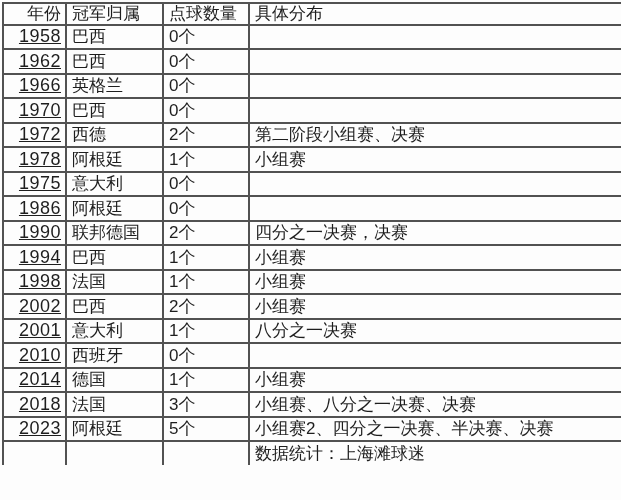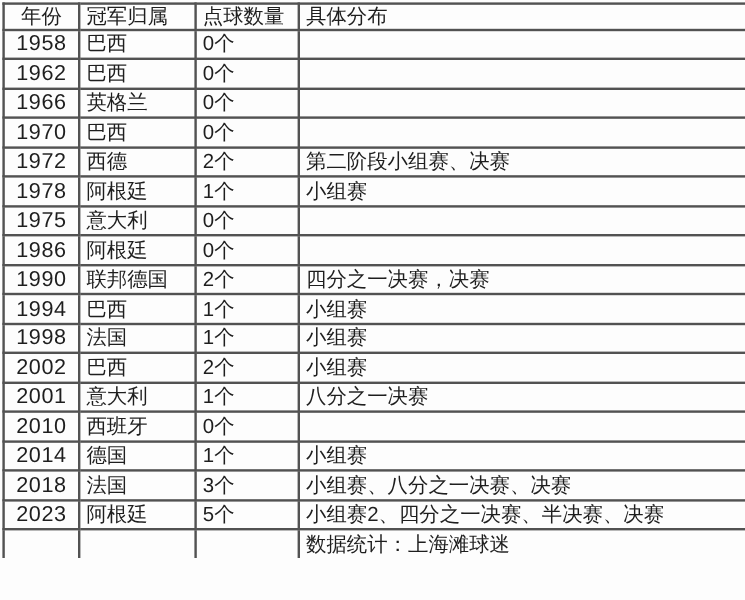--- a/index.html
+++ b/index.html
@@ -30,26 +30,27 @@
     font-weight: 400;
     line-height: 1.15;
     text-align: left;
     white-space: nowrap;
     overflow: hidden;
     vertical-align: middle;
   }
   .grid thead th { height: 18px; }
   .grid tbody td { height: 22.5px; }
   .grid th.c0, .grid td.c0 {
-    text-align: center;
+    text-align: right;
     padding: 0 4px;
   }
   .grid td.c0 {
     font-size: 18px;
     letter-spacing: 0.5px;
+    text-decoration: underline;
   }
   .grid th:last-child, .grid td:last-child { border-right: 0; }
   .grid tr:last-child td { border-bottom: 0; }
   .watermark {
     position: absolute;
     top: 9px;
     left: 2px;
     z-index: 5;
     font-size: 46px;
     line-height: 1.1;

